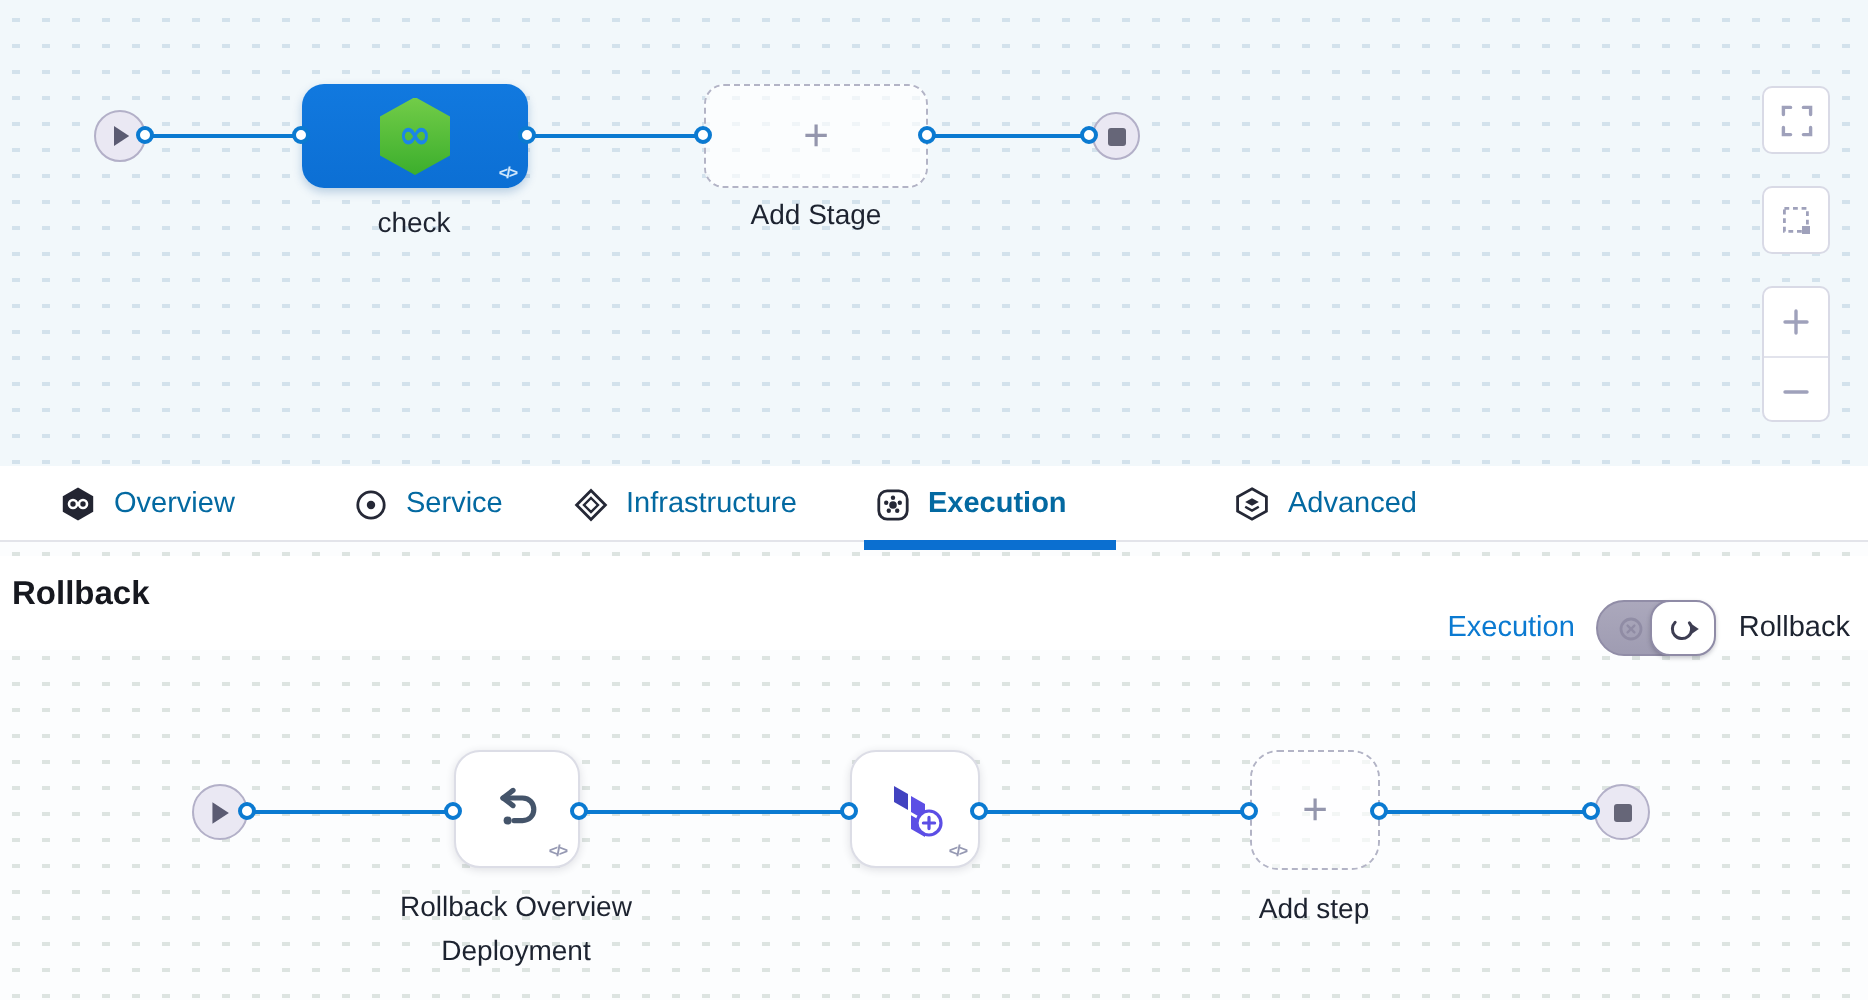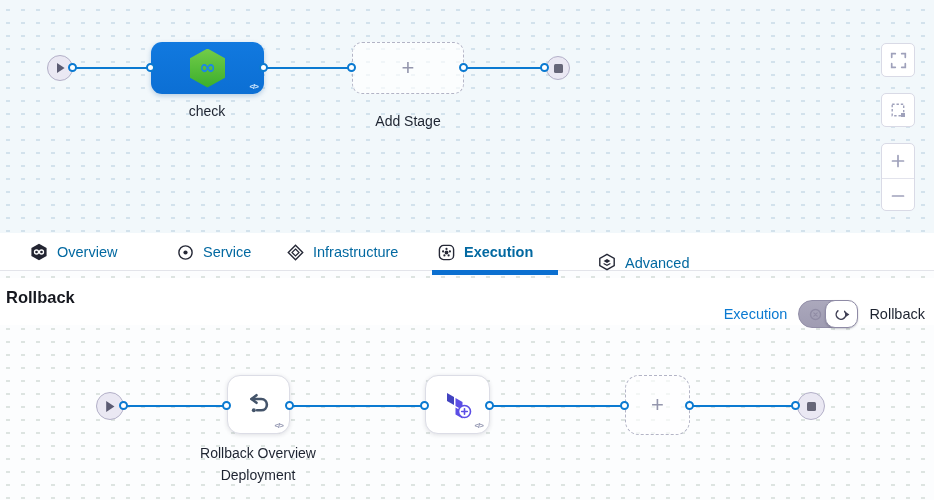--- a/index.html
+++ b/index.html
@@ -109,21 +109,21 @@
       <div class="hexagon">
         <span class="infinity">∞</span>
       </div>
       <span class="code-glyph">&lt;/&gt;</span>
     </div>
     <div class="node-label" style="left:147px;top:100px;width:120px;">check</div>
 
     <div class="dashed-card" style="left:352px;top:42px;width:112px;height:52px;border-radius:10px;">
       <span class="plus-mark">+</span>
     </div>
-    <div class="node-label" style="left:348px;top:110px;width:120px;">Add Stage</div>
+    <div class="node-label" style="left:348px;top:96px;width:120px;">Add Stage</div>
 
     <div class="node-circle" style="left:546px;top:56px;width:24px;height:24px;">
       <span class="end-square"></span>
     </div>
 
     <div class="dot" style="left:68px;top:63px;"></div>
     <div class="dot" style="left:146px;top:63px;"></div>
     <div class="dot" style="left:259px;top:63px;"></div>
     <div class="dot" style="left:347px;top:63px;"></div>
     <div class="dot" style="left:459px;top:63px;"></div>
@@ -182,21 +182,21 @@
         <rect x="1.4" y="1.4" width="14.2" height="14.2" rx="4.2" fill="none" stroke="#252836" stroke-width="1.4"></rect>
         <circle cx="8.5" cy="8.5" r="1.9" fill="#252836"></circle>
         <circle cx="8.5" cy="4.9" r="1.1" fill="#252836"></circle>
         <circle cx="11.9" cy="7.4" r="1.1" fill="#252836"></circle>
         <circle cx="10.6" cy="11.4" r="1.1" fill="#252836"></circle>
         <circle cx="6.4" cy="11.4" r="1.1" fill="#252836"></circle>
         <circle cx="5.1" cy="7.4" r="1.1" fill="#252836"></circle>
       </svg>
       <span class="tab-label">Execution</span>
     </div>
-    <div class="tab" style="left:598px;align-items:flex-end;">
+    <div class="tab" style="left:617px;">
       <svg width="18" height="18" viewBox="0 0 18 18">
         <polygon points="9,1.4 16.2,5.4 16.2,12.6 9,16.6 1.8,12.6 1.8,5.4" fill="none" stroke="#252836" stroke-width="1.4"></polygon>
         <path d="M5.6 8 L9 6.1 L12.4 8 L9 9.9 Z" fill="#252836"></path>
         <path d="M5.6 10.4 L9 12.3 L12.4 10.4" fill="none" stroke="#252836" stroke-width="1.2"></path>
       </svg>
       <span class="tab-label">Advanced</span>
     </div>
   </div>
 
   <div class="canvas canvas-bottom">
@@ -229,20 +229,21 @@
         <path d="M12.5 17.6 L19.5 21.6 V28.5 L12.5 24.5 Z" fill="#5c4ee5"></path>
         <circle cx="21.5" cy="21.5" r="6" fill="#fff" stroke="#5c4ee5" stroke-width="1.6"></circle>
         <path d="M21.5 18.7 V24.3 M18.7 21.5 H24.3" stroke="#5c4ee5" stroke-width="1.6" stroke-linecap="round"></path>
       </svg>
       <span class="code-glyph gray">&lt;/&gt;</span>
     </div>
 
     <div class="dashed-card" style="left:625px;top:104px;width:65px;height:60px;border-radius:14px;">
       <span class="plus-mark">+</span>
     </div>
+    <div class="node-label" style="left:597px;top:172px;width:120px;">Add step</div>
 
     <div class="node-circle" style="left:797px;top:121px;width:28px;height:28px;">
       <span class="end-square"></span>
     </div>
 
     <div class="dot" style="left:119px;top:130px;"></div>
     <div class="dot" style="left:222px;top:130px;"></div>
     <div class="dot" style="left:285px;top:130px;"></div>
     <div class="dot" style="left:420px;top:130px;"></div>
     <div class="dot" style="left:485px;top:130px;"></div>

